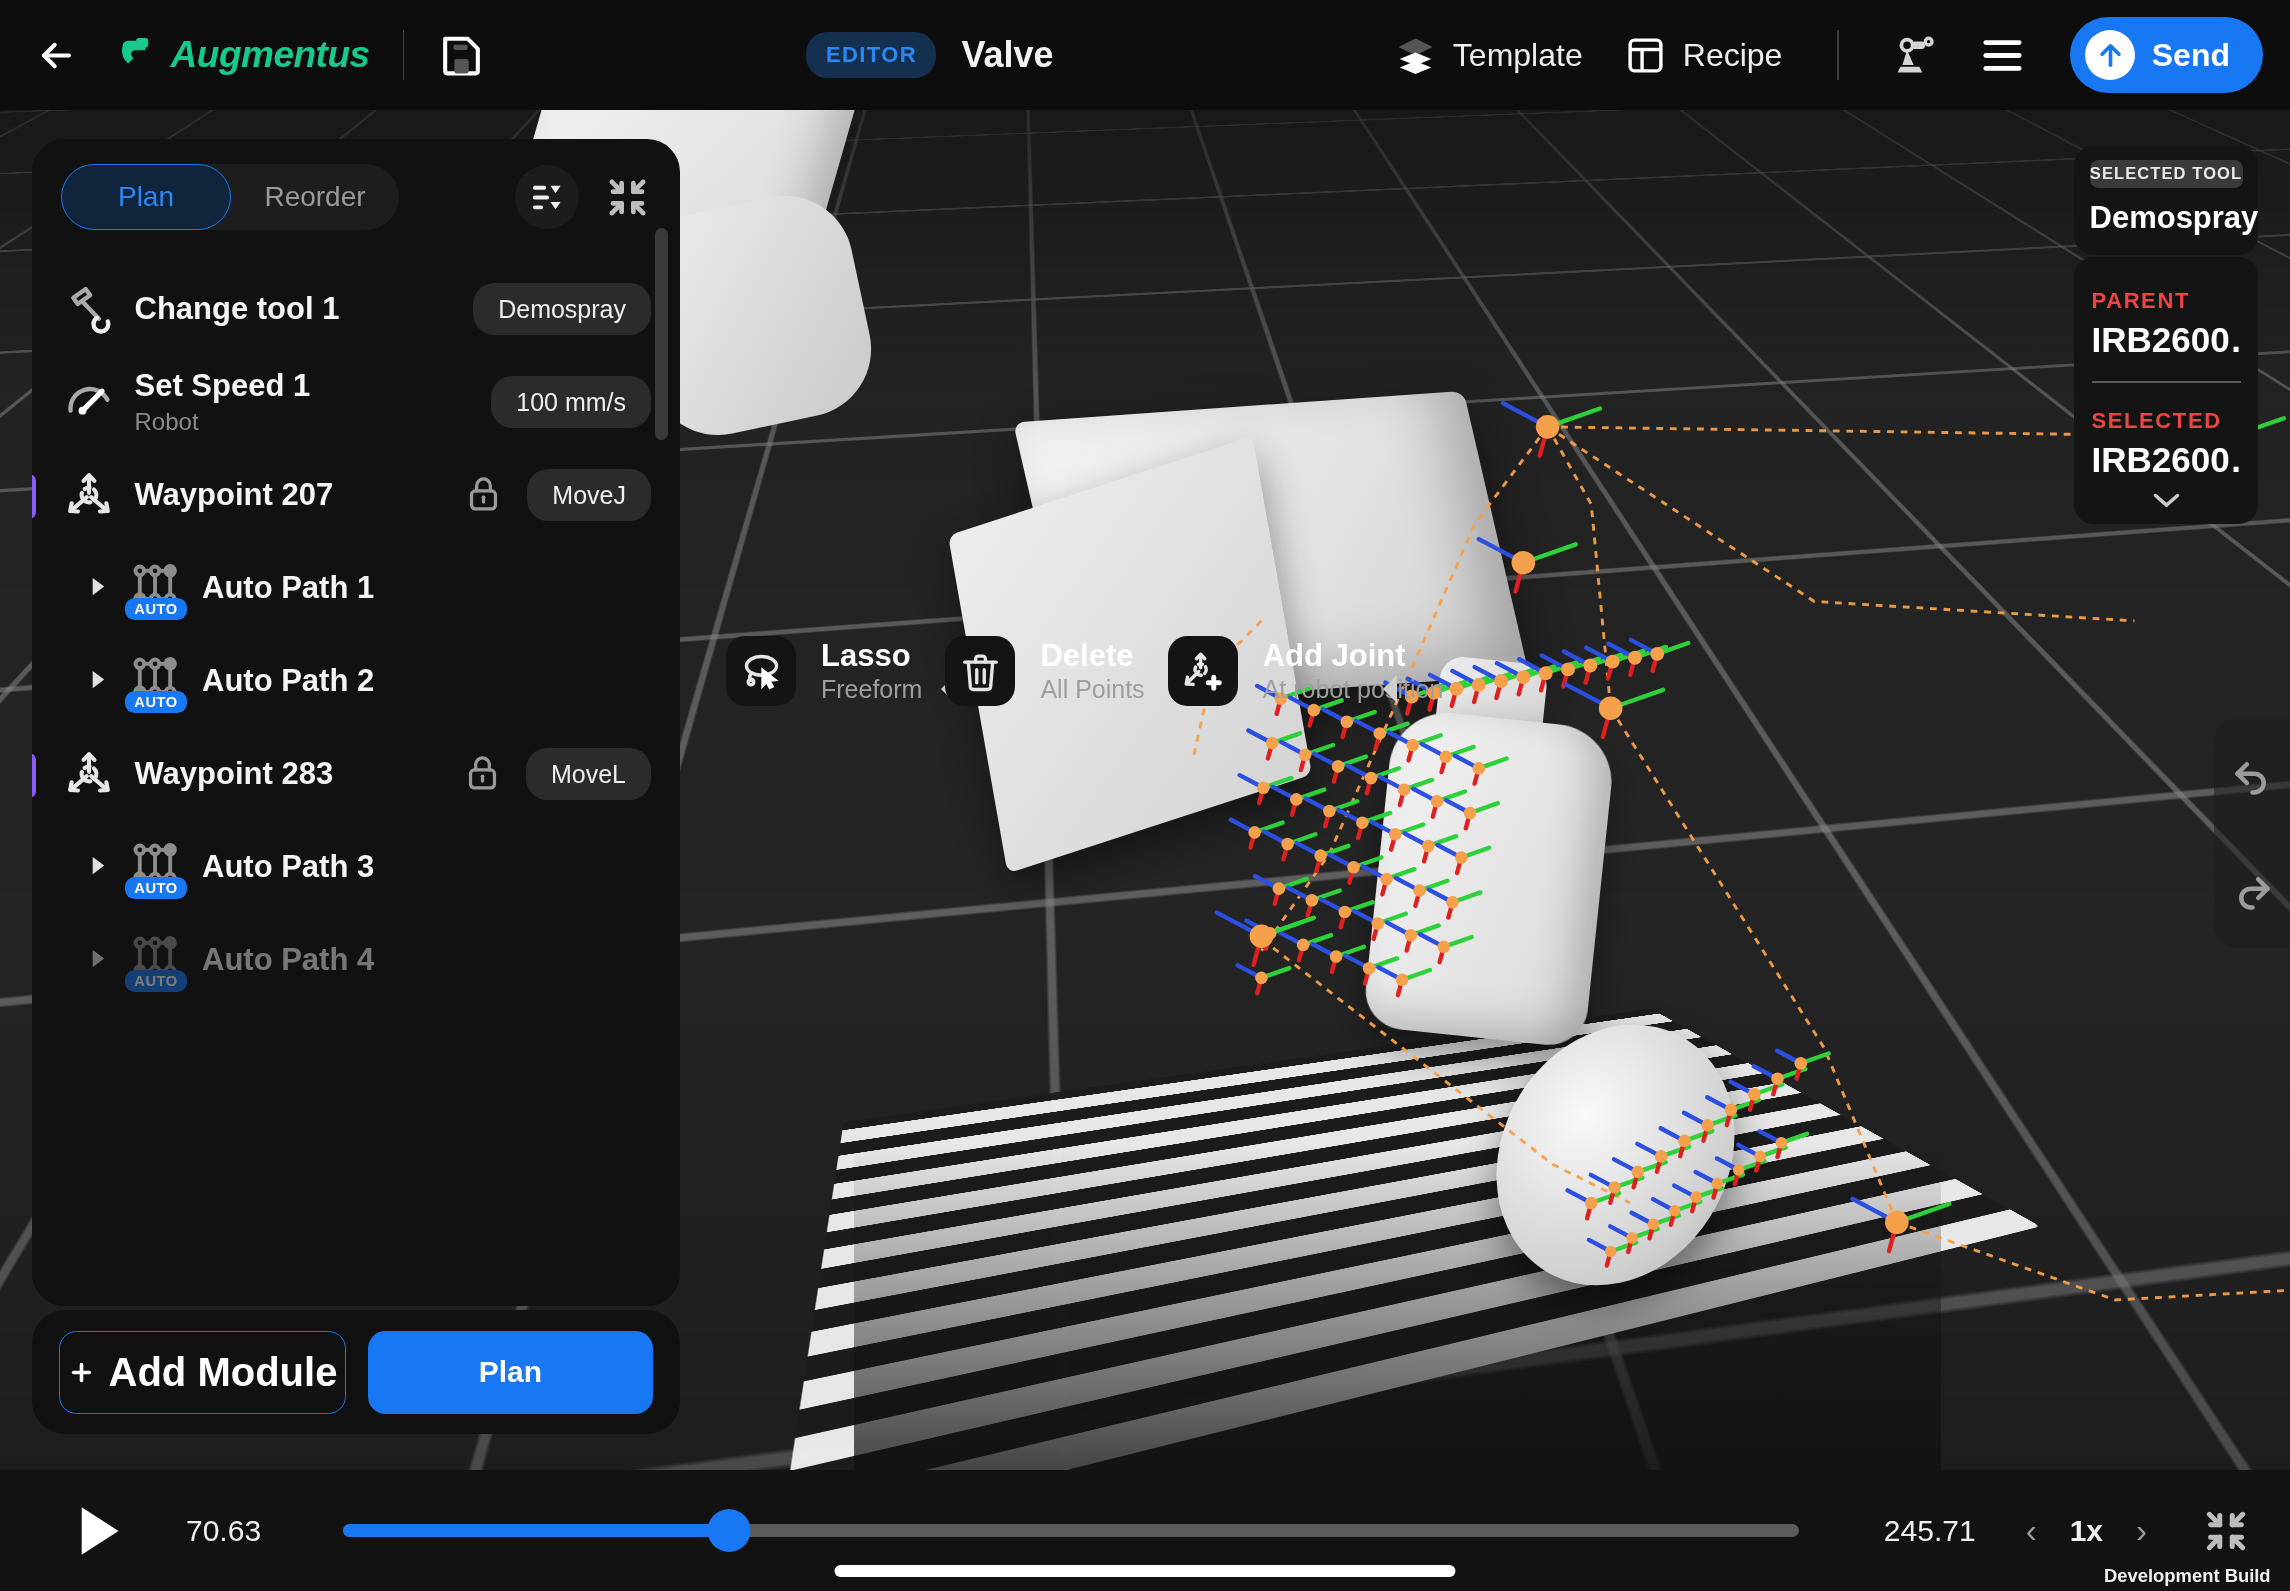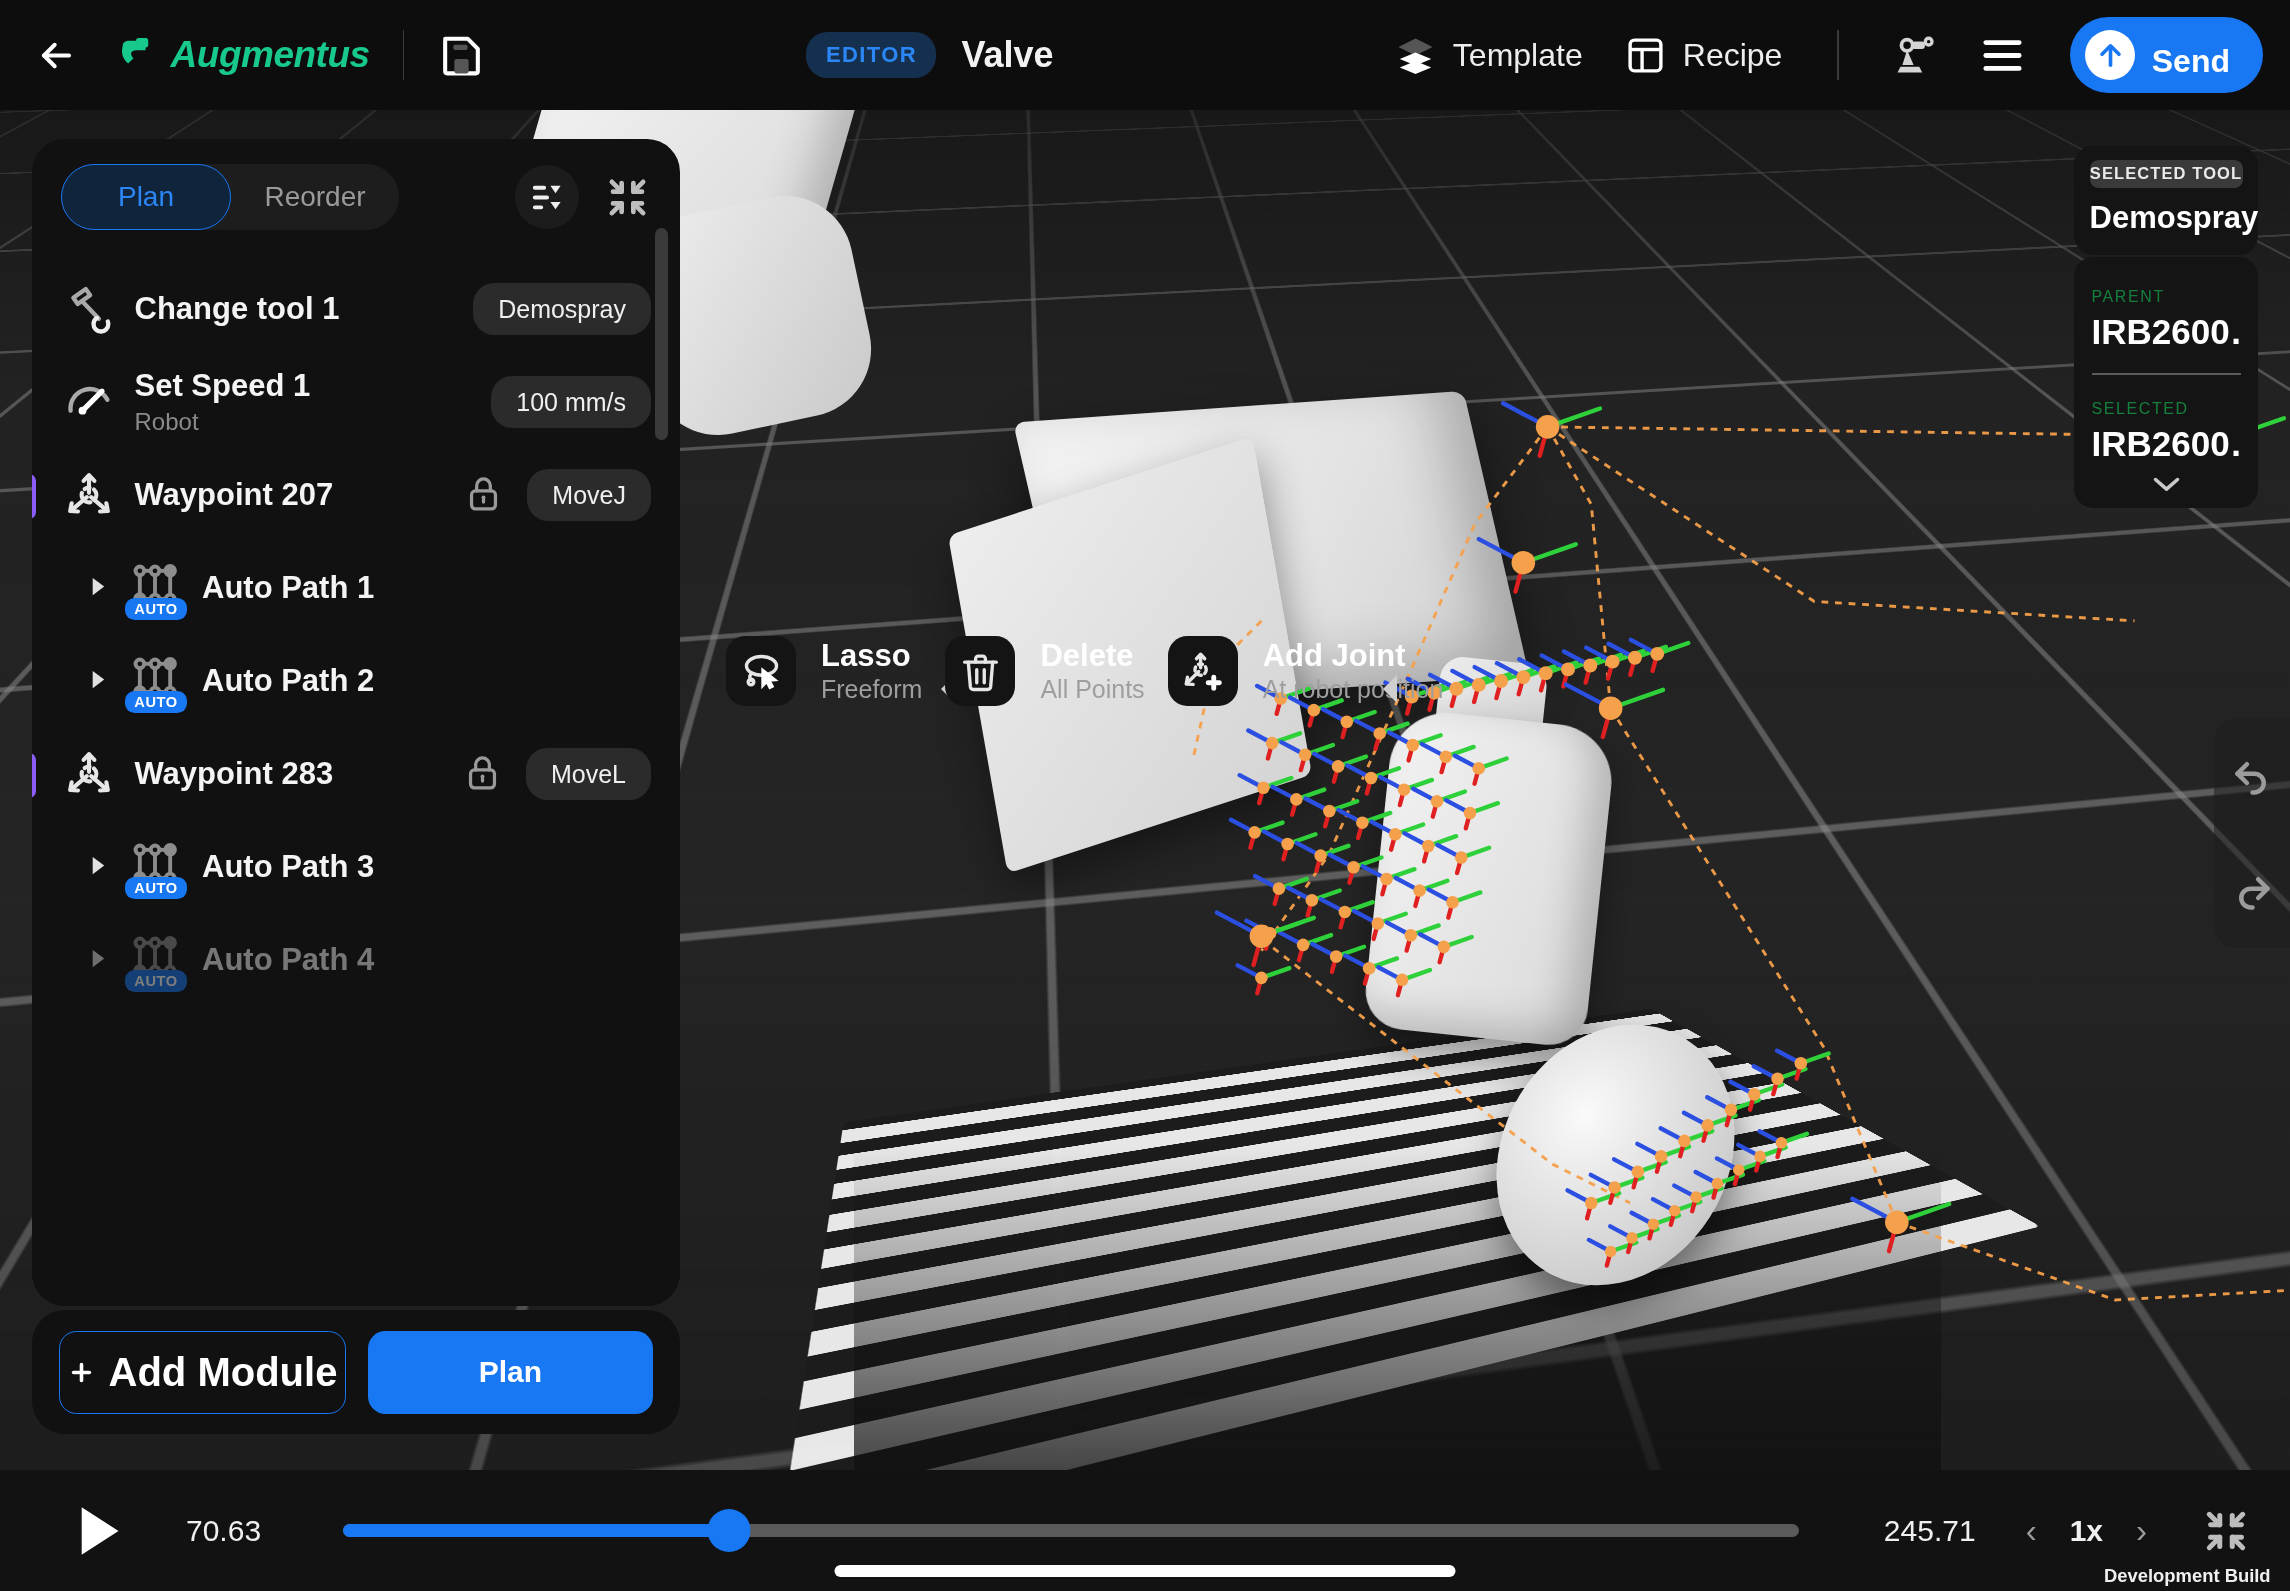--- a/index.html
+++ b/index.html
@@ -71,21 +71,21 @@
   #logoText { color:#17c98b; font-size:37px; font-weight:700; letter-spacing:-0.5px; font-style:italic; }
   .tb-sep { width:1.9px; height:50px; background:#3a3a3a; margin:0 33px; }
   #saveBtn { width:49px; height:50px; }
   #centerGroup { display:flex; align-items:center; gap:25px; margin-left:320px; }
   #editorBadge { background:#15304f; color:#2b87f5; font-size:22px; font-weight:700; letter-spacing:1.4px;
                  padding:9.7px 19.4px; border-radius:21.3px; }
   #docTitle { color:#f2f2f2; font-size:36px; font-weight:600; }
   #rightGroup { display:flex; align-items:center; margin-left:auto; margin-right:27px; gap:0; }
   .tb-item { display:flex; align-items:center; gap:16.5px; color:#ededed; font-size:32px; font-weight:500;
              padding:9.7px 21.3px; cursor:pointer; }
-  #sendBtn { display:flex; align-items:flex-end; gap:16.5px; background:#1877f2; color:#fff;
+  #sendBtn { display:flex; align-items:center; gap:16.5px; background:#1877f2; color:#fff;
              border-radius:39px; padding:12.6px 33px 12.6px 15.5px; font-size:32px; font-weight:600; margin-left:23px; cursor:pointer; }
   #sendCircle { width:50px; height:50px; border-radius:50%; background:#fff; display:flex; align-items:center; justify-content:center; }
 
   
   #leftPanel { position:absolute; left:32px; top:139px; width:648px; height:1167px; background:#111111;
                border-radius:33px; z-index:30; overflow:hidden; }
   #panelHead { display:flex; align-items:center; padding:25px 29px 9.7px 29px; }
   #segmented { display:flex; background:#1d1d1d; border-radius:33px; height:66px; width:338px; padding:0; }
   .seg { flex:1; display:flex; align-items:center; justify-content:center; font-size:28px; border-radius:33px; cursor:pointer; }
   .seg.active { background:#10243c; color:#2b87f5; border:1.9px solid #1877f2; }
@@ -131,21 +131,21 @@
               border-top:14.6px solid transparent; border-bottom:14.6px solid transparent; border-right:14.6px solid #cfcfcf; }
 
   
   #toolCard { position:absolute; right:32px; top:146px; width:184px; background:#141414; border-radius:19.4px;
               padding:13.6px 15.5px 19.4px 15.5px; z-index:26; text-align:center; }
   #toolCardLbl { background:#3a3a3a; color:#eaeaea; font-size:16.5px; font-weight:700; letter-spacing:1.1px;
                  border-radius:8.7px; padding:4.9px 0; }
   #toolCardVal { color:#fff; font-size:31px; font-weight:700; margin-top:11.6px; }
   #hierCard { position:absolute; right:32px; top:257px; width:184px; background:#141414; border-radius:19.4px;
               padding:31px 17.5px 7.8px 17.5px; z-index:26; }
-  .hierLbl { color:#15803d; font-size:16px; font-weight:400; letter-spacing:1.6px; }
+  .hierLbl { color:#ef4444; font-size:22px; font-weight:700; letter-spacing:1.6px; }
   .hierVal { color:#fff; font-size:35px; font-weight:700; margin-top:5.8px; white-space:nowrap; overflow:hidden; }
   .hierDiv { height:1.9px; background:#5a5a5a; margin:21.3px 0 25px 0; }
   #hierChev { text-align:center; padding:9.7px 0 1.9px 0; cursor:pointer; }
 
   
   #undoCol { position:absolute; right:0px; top:718px; width:76px; z-index:26; }
   .urBtn { width:76px; height:115px; background:rgba(30,30,30,.55); display:flex; align-items:center; justify-content:center; cursor:pointer; }
   .urBtn.top { border-radius:23px 0 0 0; }
   .urBtn.bot { border-radius:0 0 0 23px; }
 

